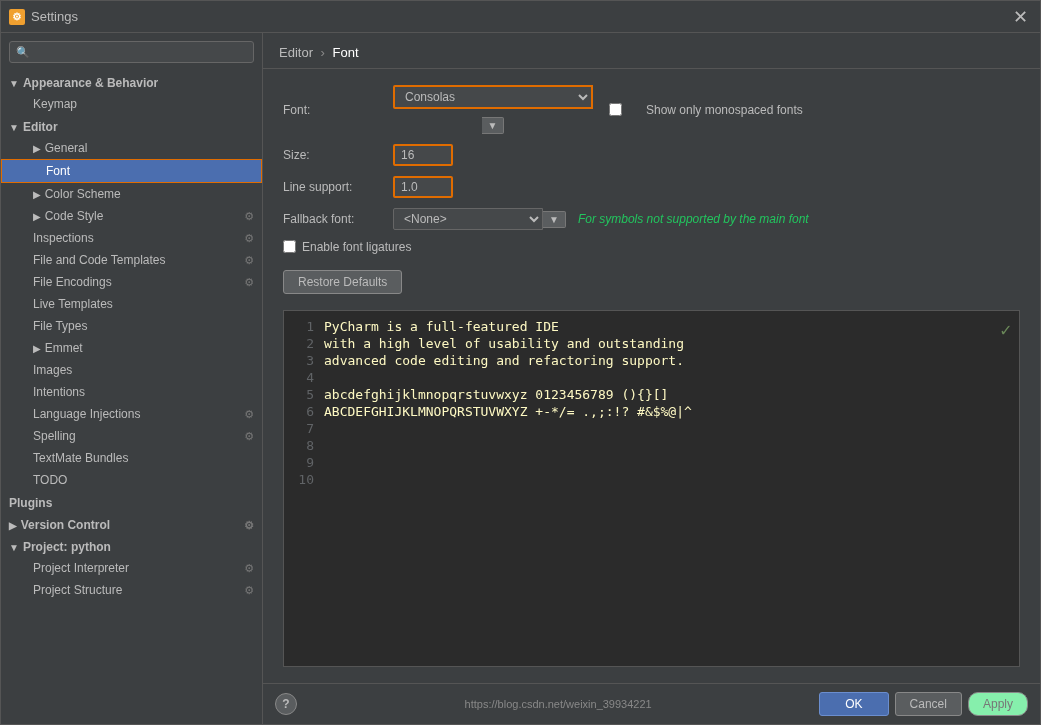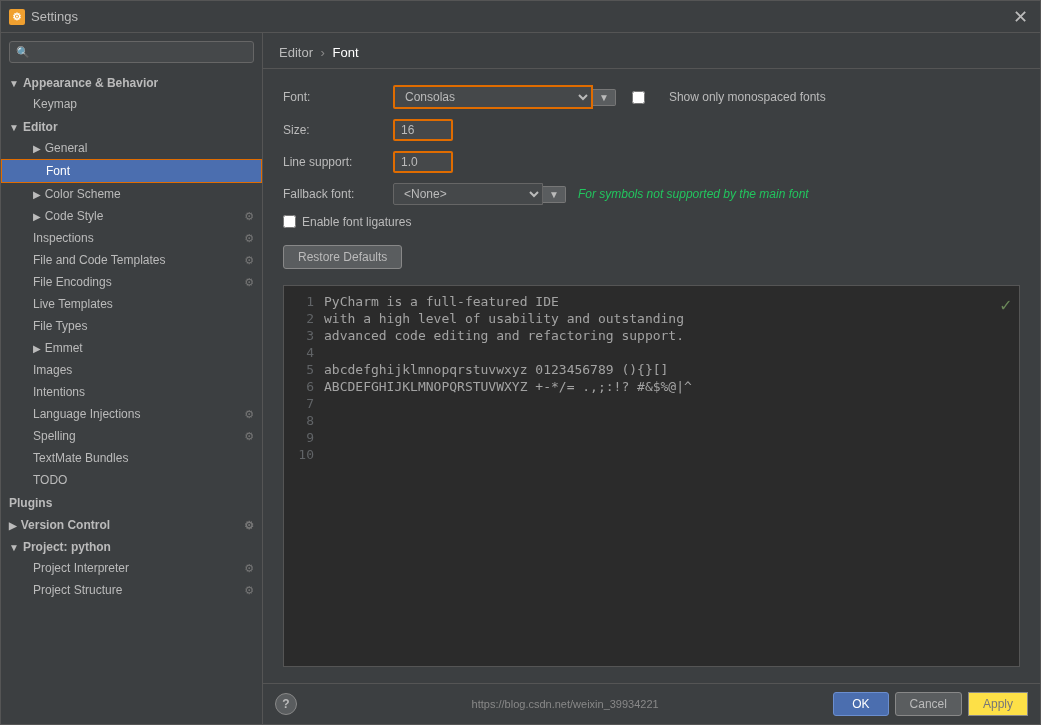--- a/index.html
+++ b/index.html
@@ -153,21 +153,22 @@
     }
     .form-label {
       width: 110px;
       color: #bbbbbb;
       font-size: 12px;
       flex-shrink: 0;
     }
     .font-dropdown-container {
       display: flex;
       align-items: center;
-      gap: 0;
+      gap: 8px;
+      flex-direction: column;
     }
     .font-dropdown {
       border: 2px solid #e06c00;
       background: #45484a;
       color: #bbbbbb;
       font-size: 12px;
       padding: 2px 6px;
       width: 200px;
       outline: none;
       border-radius: 2px 0 0 2px;
@@ -293,21 +294,21 @@
       width: 18px;
       text-align: right;
       margin-right: 10px;
       flex-shrink: 0;
       font-family: 'Consolas', monospace;
       font-size: 13px;
     }
     .line-content {
       font-family: 'Consolas', monospace;
       font-size: 13px;
-      color: #a3a3a3;
+      color: #fef9c3;
     }
     .check-mark {
       position: absolute;
       top: 8px;
       right: 8px;
       color: #6a8759;
       font-size: 18px;
     }
 
     
@@ -339,42 +340,42 @@
       font-size: 11px;
     }
     .action-buttons {
       display: flex;
       gap: 6px;
     }
     .btn-ok {
       background: #4b6eaf;
       border: 1px solid #6b8ecf;
       color: #fff;
-      padding: 4px 18px;
+      padding: 4px 25px;
       font-size: 12px;
       cursor: pointer;
       border-radius: 3px;
     }
     .btn-cancel {
       background: #5a5d5f;
       border: 1px solid #888;
       color: #bbbbbb;
       padding: 4px 14px;
       font-size: 12px;
       cursor: pointer;
       border-radius: 3px;
     }
     .btn-apply {
-      background: #fde047;
+      background: #86efac;
       border: 1px solid #888;
       color: #777;
       padding: 4px 14px;
       font-size: 12px;
       cursor: pointer;
-      border-radius: 0;
+      border-radius: 10px;
     }
   </style>
 </head>
 <body>
 
 <div class="window">
 
   <div class="title-bar">
     <div class="title-bar-icon">⚙</div>
     <span class="title-bar-title">Settings</span>

